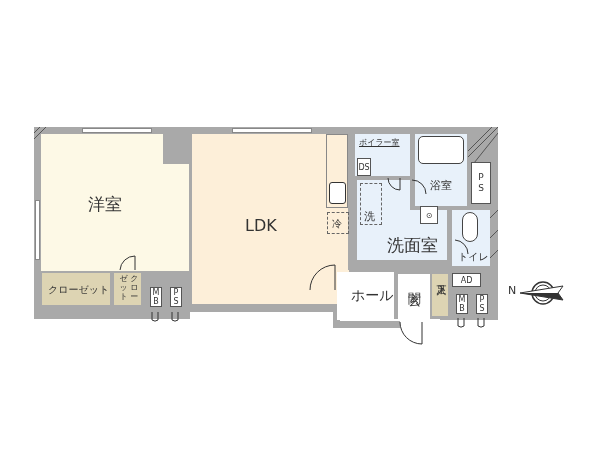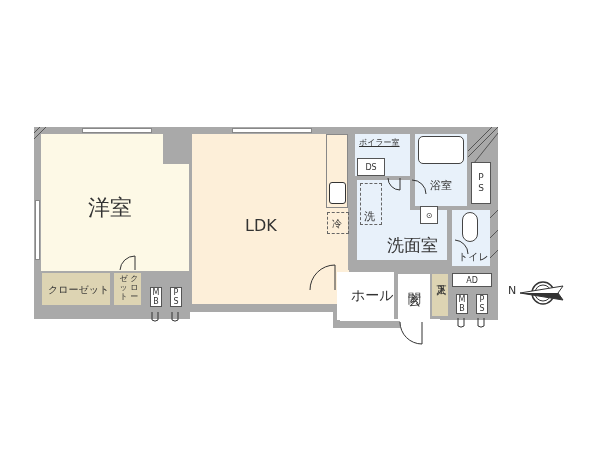--- a/index.html
+++ b/index.html
@@ -34,21 +34,21 @@
   </svg>
 <svg class="abs" style="left:468px;top:127px;" width="30" height="36">
     <path d="M30 0 L0 30 M30 6 L6 36 M24 0 L0 24" stroke="#555" stroke-width="1"></path>
   </svg>
 <svg class="abs" style="left:490px;top:210px;" width="8" height="60">
     <path d="M8 0 L0 8 M8 20 L0 28 M8 40 L0 48" stroke="#555" stroke-width="1"></path>
   </svg>
 
 <div class="abs room-beige" style="left:41px;top:134px;width:148px;height:137px;"></div>
 <div class="abs wall" style="left:163px;top:134px;width:26px;height:30px;"></div>
-<div class="lbl" style="left:88px;top:193px;font-size:22px;">洋室</div>
+<div class="lbl" style="left:88px;top:193px;font-size:17px;">洋室</div>
 <div class="win" style="left:82px;top:128px;width:70px;height:5px;"></div>
 <div class="win" style="left:35px;top:200px;width:5px;height:60px;"></div>
 
 <div class="abs room-tan" style="left:42px;top:273px;width:68px;height:32px;"></div>
 <div class="lbl" style="left:48px;top:283px;font-size:10px;">クローゼット</div>
 <div class="abs room-tan" style="left:114px;top:273px;width:27px;height:32px;"></div>
 <div class="lbl" style="left:117px;top:274px;font-size:8px;line-height:9px;width:24px;text-align:center;">ゼ ク<br>ッ ロ<br>ト ー</div>
 
 <div class="box" style="left:150px;top:287px;width:12px;height:20px;white-space:pre;">M
 B</div>
@@ -59,38 +59,38 @@
 <div class="abs" style="left:337px;top:270px;width:12px;height:35px;background:#fdefd9;"></div>
 <div class="lbl" style="left:245px;top:216px;font-size:16px;">LDK</div>
 <div class="win" style="left:232px;top:128px;width:80px;height:5px;"></div>
 <div class="abs" style="left:326px;top:134px;width:22px;height:74px;border:1px solid #888;background:#fdefd9;"></div>
 <div class="abs" style="left:329px;top:182px;width:17px;height:22px;border:1.5px solid #333;border-radius:3px;background:#fff;"></div>
 <div class="dashed" style="left:327px;top:212px;width:22px;height:22px;"></div>
 <div class="lbl" style="left:332px;top:217px;font-size:10px;">冷</div>
 
 <div class="abs room-blue" style="left:355px;top:134px;width:55px;height:42px;"></div>
 <div class="lbl" style="left:359px;top:137px;font-size:8px;text-decoration:underline;">ボイラー室</div>
-<div class="box" style="left:357px;top:158px;width:28px;height:18px;">DS</div>
+<div class="box" style="left:357px;top:158px;width:14px;height:18px;">DS</div>
 <div class="abs room-blue" style="left:357px;top:180px;width:53px;height:80px;"></div>
 <div class="abs room-blue" style="left:400px;top:210px;width:47px;height:50px;"></div>
 <div class="dashed" style="left:360px;top:183px;width:22px;height:42px;"></div>
 <div class="lbl" style="left:364px;top:209px;font-size:11px;">洗</div>
 <div class="lbl" style="left:387px;top:234px;font-size:17px;">洗面室</div>
 <div class="box" style="left:420px;top:206px;width:18px;height:18px;">⊙</div>
 
 <div class="abs room-blue" style="left:415px;top:134px;width:52px;height:72px;"></div>
 <div class="abs" style="left:418px;top:136px;width:46px;height:28px;border:1.5px solid #444;border-radius:5px;background:#fff;"></div>
 <div class="lbl" style="left:430px;top:178px;font-size:11px;">浴室</div>
 <div class="box" style="left:471px;top:162px;width:20px;height:42px;white-space:pre;font-size:9px;line-height:11px;">P
 S</div>
 
 <div class="abs room-blue" style="left:452px;top:210px;width:38px;height:56px;"></div>
 <div class="abs" style="left:462px;top:212px;width:16px;height:30px;border:1.5px solid #444;border-radius:8px 8px 8px 8px;background:#fff;"></div>
 <div class="lbl" style="left:458px;top:250px;font-size:10px;">トイレ</div>
-<div class="box" style="left:452px;top:273px;width:40px;height:14px;">AD</div>
+<div class="box" style="left:452px;top:273px;width:29px;height:14px;">AD</div>
 
 <div class="abs room-white" style="left:337px;top:272px;width:57px;height:48px;"></div>
 <div class="lbl" style="left:351px;top:287px;font-size:14px;">ホール</div>
 <div class="abs room-white" style="left:398px;top:274px;width:32px;height:46px;"></div>
 <div class="lbl vert" style="left:405px;top:282px;font-size:13px;">玄関</div>
 <div class="abs room-tan" style="left:432px;top:274px;width:16px;height:42px;"></div>
 <div class="lbl vert" style="left:434px;top:277px;font-size:10px;">下足入</div>
 <div class="box" style="left:456px;top:294px;width:12px;height:20px;white-space:pre;">M
 B</div>
 <div class="box" style="left:476px;top:294px;width:12px;height:20px;white-space:pre;">P

